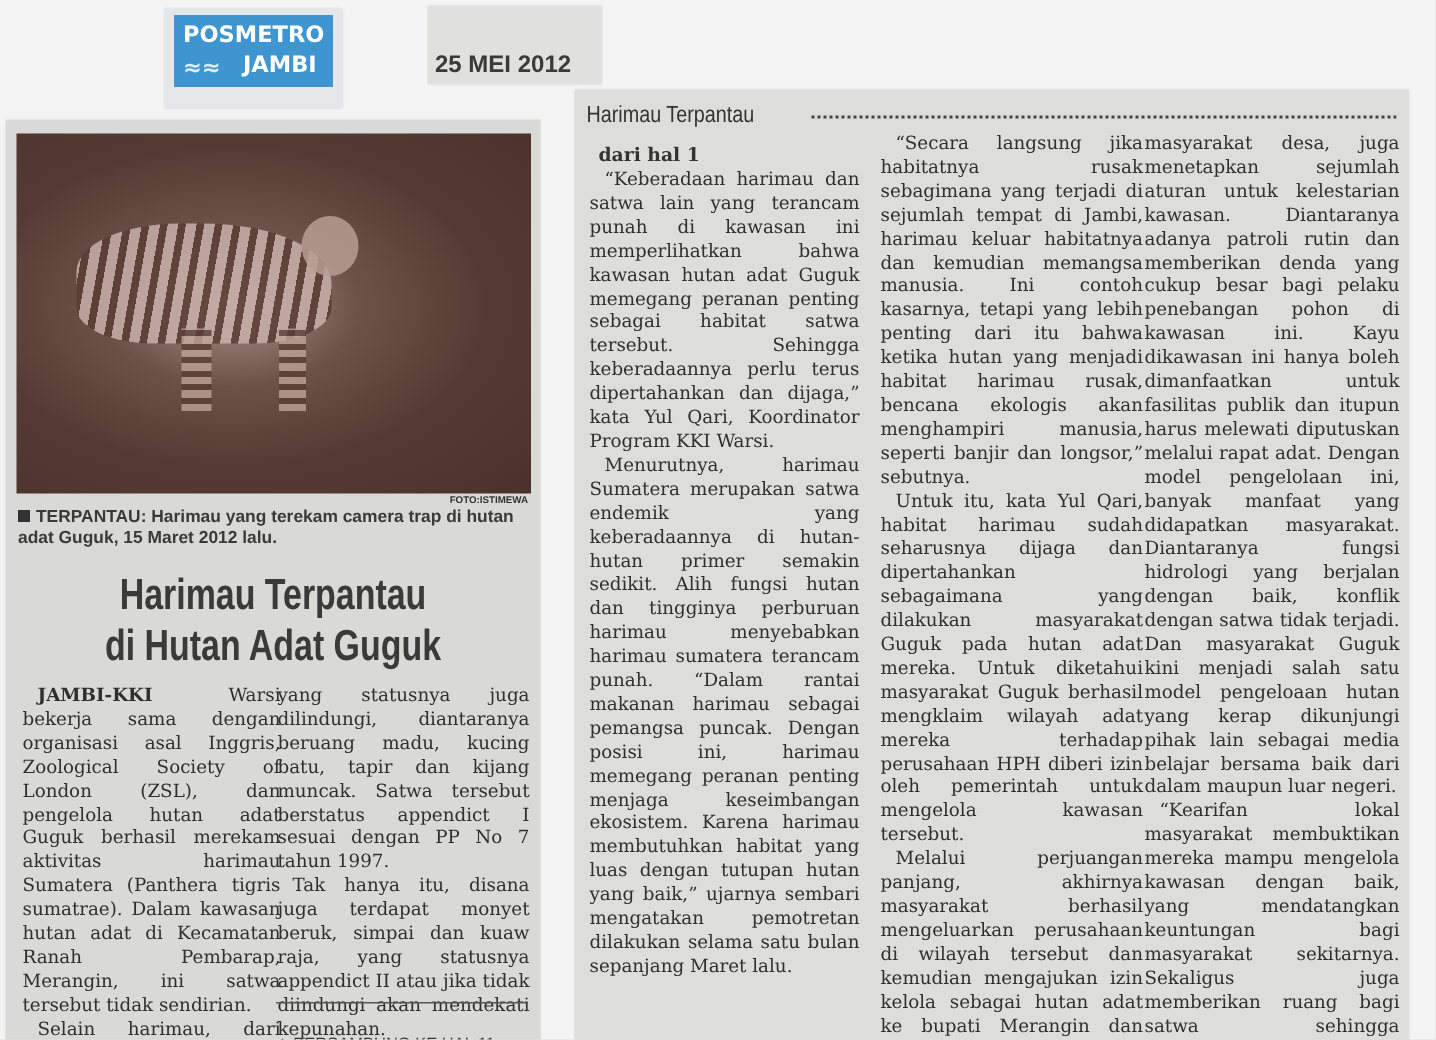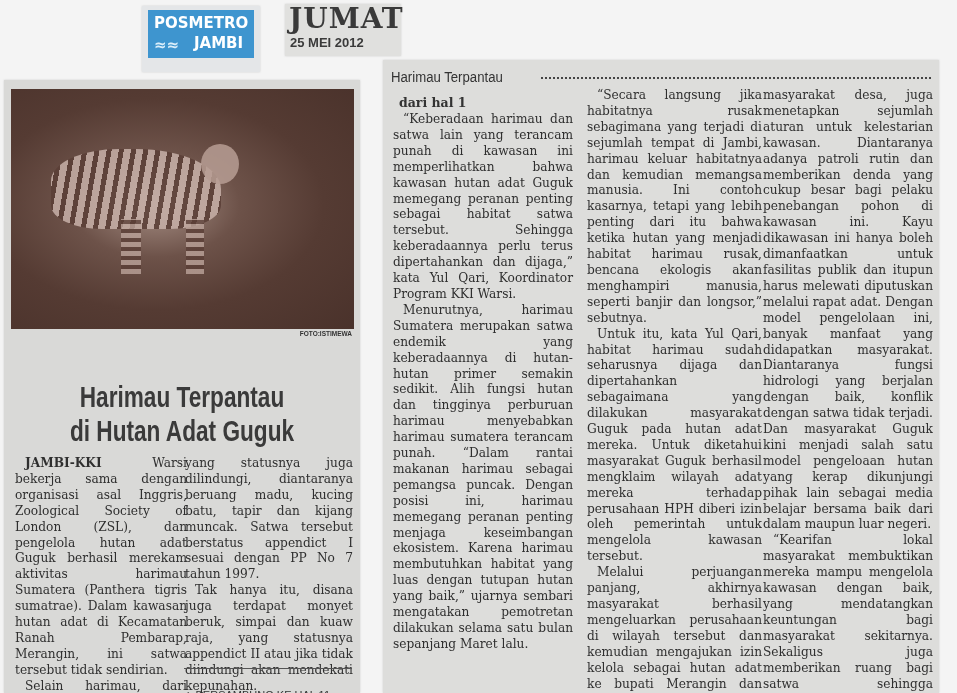--- a/index.html
+++ b/index.html
@@ -6,34 +6,34 @@
   body {
     width:957px; height:693px; position:relative; overflow:hidden;
     background:#f4f4f4;
     font-family:"DejaVu Serif", serif;
     color:#2f2f2f;
   }
   .clip { position:absolute; background:#dcdcda; box-shadow:0 0 2px rgba(0,0,0,0.15); }
 
   
   #logo {
-    left:110px; top:6px; width:118px; height:66px; background:#e4e6e8;margin-left:32px;
+    left:110px; top:6px; width:118px; height:66px; background:#e4e6e8;
   }
   #logo .blue {
     position:absolute; left:6px; top:4px; width:106px; height:48px; background:#3e95cf;
     color:#fff; font-family:"DejaVu Sans", sans-serif; font-weight:bold;
   }
   #logo .l1 { position:absolute; left:6px; top:4px; font-size:15px; letter-spacing:0px; }
   #logo .l2 { position:absolute; left:46px; top:24px; font-size:15px; }
   #logo .wave { position:absolute; left:6px; top:26px; font-size:15px; color:#dbeefa; }
 
   
   #dateclip { left:285px; top:4px; width:116px; height:52px; background:#e0e0de; }
   #dateclip .day { position:absolute; left:4px; top:-2px; font-family:"DejaVu Serif", serif; font-size:28px; font-weight:bold; color:#3a3a3a; letter-spacing:1px; }
-  #dateclip .date { position:absolute; left:5px; top:31px; font-family:"Liberation Sans", sans-serif; font-weight:bold; font-size:13px; color:#3a3a3a; }
+  #dateclip .date { position:absolute; left:5px; top:31px; font-family:"Liberation Sans", sans-serif; font-weight:bold; font-size:16px; color:#3a3a3a; }
 
   
   #left { left:4px; top:80px; width:356px; height:613px; background:#d9d9d7; }
   #photo { position:absolute; left:7px; top:9px; width:343px; height:240px;
     background: radial-gradient(ellipse at 42% 48%, #a89086 0%, #6d5249 30%, #553b33 60%, #4a322b 100%);
     overflow:hidden; }
   #photo .tiger { position:absolute; left:40px; top:60px; width:170px; height:80px;
     background: repeating-linear-gradient(100deg, #c7b0a8 0 7px, #5a3e36 7px 12px);
     border-radius:40% 50% 30% 30%; opacity:0.85; }
   #photo .head { position:absolute; left:190px; top:55px; width:38px; height:40px; background:#b79d94; border-radius:50%; opacity:0.85;}
@@ -69,32 +69,35 @@
 
 <div class="clip" id="logo">
   <div class="blue">
     <span class="l1">POSMETRO</span>
     <span class="wave">≈≈</span>
     <span class="l2">JAMBI</span>
   </div>
 </div>
 
 <div class="clip" id="dateclip">
-  <div class="day">JUMAT</div>
   <div class="date">25 MEI 2012</div>
 </div>
 
 <div class="clip" id="left">
   <div id="photo">
     <div class="tiger"></div>
     <div class="head"></div>
     <div class="leg1"></div>
     <div class="leg2"></div>
   </div>
   <div id="credit">FOTO:ISTIMEWA</div>
+  <div id="caption">
+    <span class="sq"></span><span>TERPANTAU:</span>
+    <span>Harimau yang terekam camera trap di hutan adat Guguk, 15 Maret 2012 lalu.</span>
+  </div>
   <div id="headline">
     <div>Harimau Terpantau</div>
     <div>di Hutan Adat Guguk</div>
   </div>
 
   <div class="col" id="lc1">
     <p><b>JAMBI-KKI</b> <span>Warsi bekerja sama dengan organisasi asal Inggris, Zoological Society of London (ZSL), dan pengelola hutan adat Guguk berhasil merekam aktivitas harimau Sumatera (Panthera tigris sumatrae). Dalam kawasan hutan adat di Kecamatan Ranah Pembarap, Merangin, ini satwa tersebut tidak sendirian.</span></p>
     <p>Selain harimau, dari pemantauan camera trap di hutan seluas 630 hektar ini juga terekam satwa lain</p>
   </div>
   <div class="col" id="lc2">

